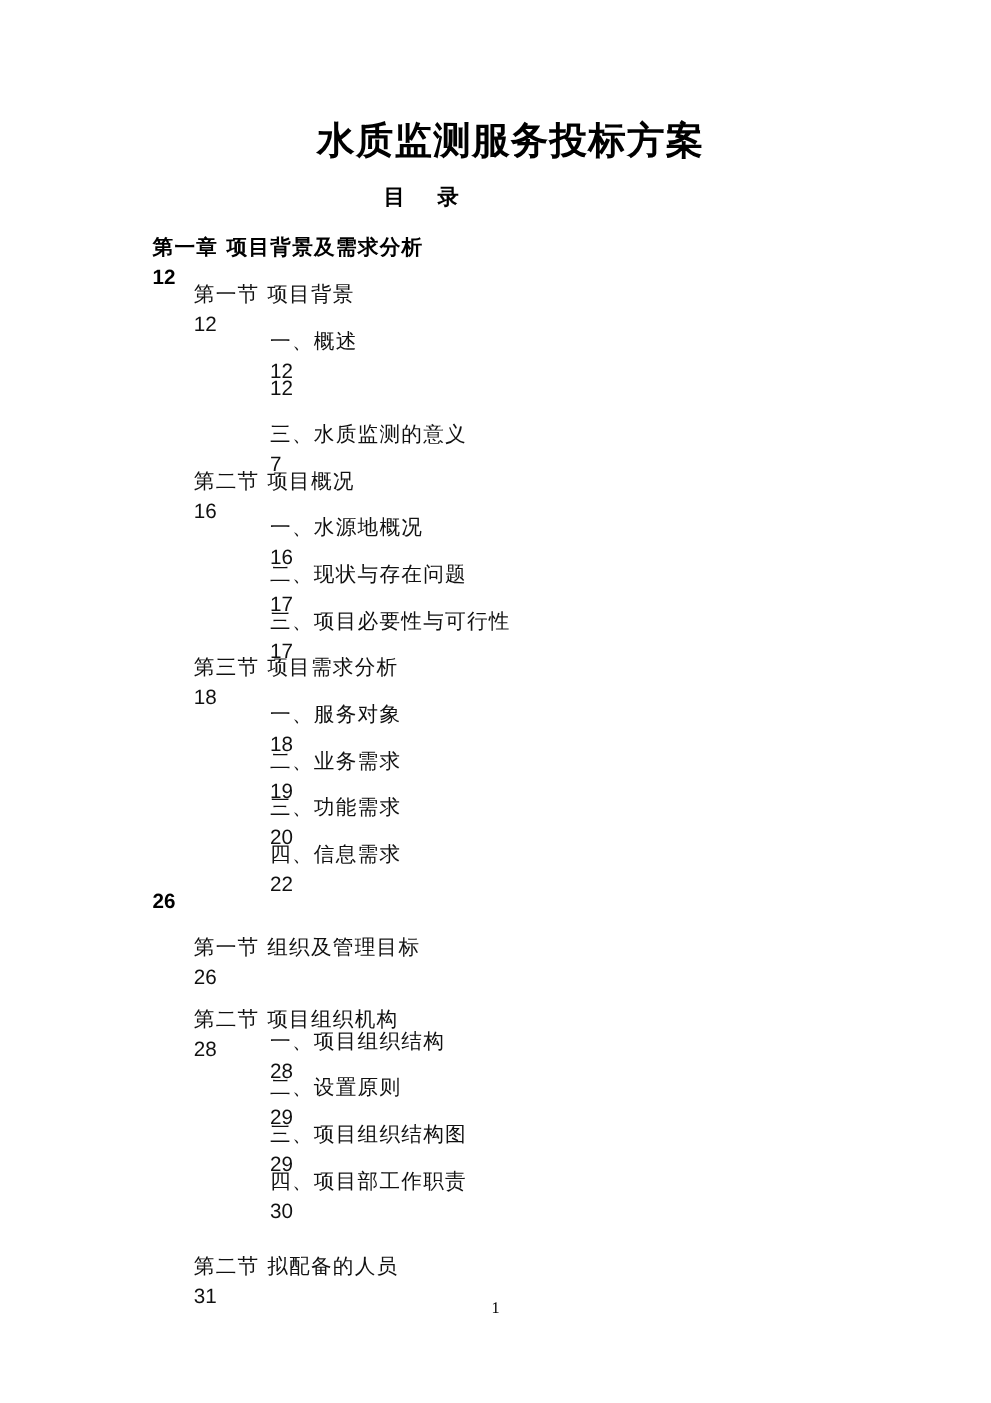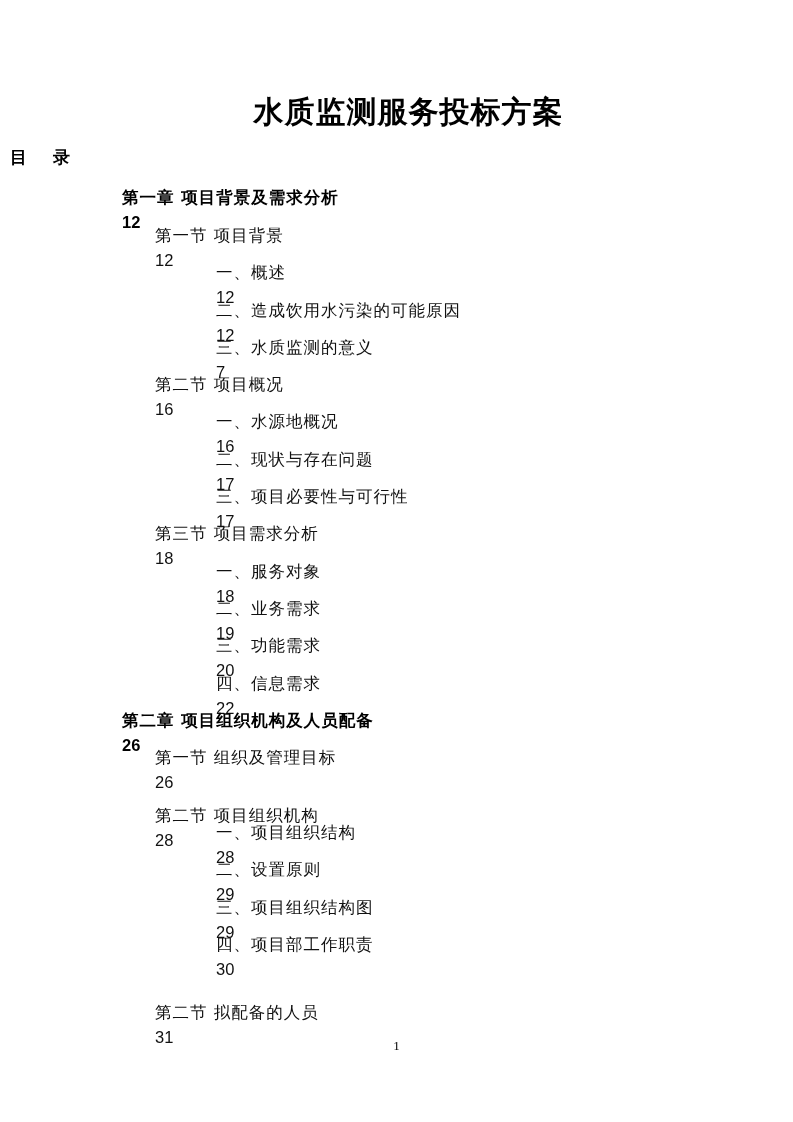--- a/index.html
+++ b/index.html
@@ -3,21 +3,21 @@
   <meta charset="utf-8">
   <style>
     html, body { margin: 0; padding: 0; background: #ffffff; }
     body { width: 793px; height: 1122px; position: relative; overflow: hidden; color: #000; }
     .page { position: absolute; left: 0; top: 0; width: 793px; height: 1122px; }
     .doc-title {
       position: absolute; left: 0; width: 793px; top: 92px; text-align: center;
       font-family: Liberation Serif, serif; font-weight: bold; font-size: 30px; letter-spacing: 1px; padding-left: 12px;
     }
     .toc-heading {
-      position: absolute; left: 0; width: 674px; top: 146px; text-align: left;
+      position: absolute; left: 0; width: 674px; top: 146px; text-align: center;
       font-family: "DejaVu Sans", sans-serif; font-weight: bold; font-size: 17px; letter-spacing: 10px;
       padding-left: 10px; box-sizing: border-box;
     }
     .toc { position: absolute; left: 0; top: 0; width: 793px; }
     .toc-row {
       position: absolute; display: flex; align-items: baseline; right: 119px;
       font-family: "DejaVu Sans", sans-serif; font-size: 16.5px; color: #111;
       height: 24px; line-height: 24px; white-space: nowrap; flex-direction: column;
     }
     .toc-row.lvl1 { left: 120px; font-weight: bold; color: #000; }
@@ -55,21 +55,20 @@
       <span class="label">第一节  项目背景</span>
       <span class="leader"></span>
       <span class="page-num">12</span>
     </div>
     <div class="toc-row lvl3" style="top:261px">
       <span class="label">一、概述</span>
       <span class="leader"></span>
       <span class="page-num">12</span>
     </div>
     <div class="toc-row lvl3" style="top:299px">
-      <span class="label">二、造成饮用水污染的可能原因</span>
       <span class="leader"></span>
       <span class="page-num">12</span>
     </div>
     <div class="toc-row lvl3" style="top:336px">
       <span class="label">三、水质监测的意义</span>
       <span class="leader"></span>
       <span class="page-num">7</span>
     </div>
     <div class="toc-row lvl2" style="top:373px">
       <span class="label">第二节  项目概况</span>
@@ -110,21 +109,20 @@
       <span class="label">三、功能需求</span>
       <span class="leader"></span>
       <span class="page-num">20</span>
     </div>
     <div class="toc-row lvl3" style="top:672px">
       <span class="label">四、信息需求</span>
       <span class="leader"></span>
       <span class="page-num">22</span>
     </div>
     <div class="toc-row lvl1" style="top:709px">
-      <span class="label">第二章  项目组织机构及人员配备</span>
       <span class="leader"></span>
       <span class="page-num">26</span>
     </div>
     <div class="toc-row lvl2" style="top:746px">
       <span class="label">第一节  组织及管理目标</span>
       <span class="leader"></span>
       <span class="page-num">26</span>
     </div>
     <div class="toc-row lvl2" style="top:804px">
       <span class="label">第二节  项目组织机构</span>

